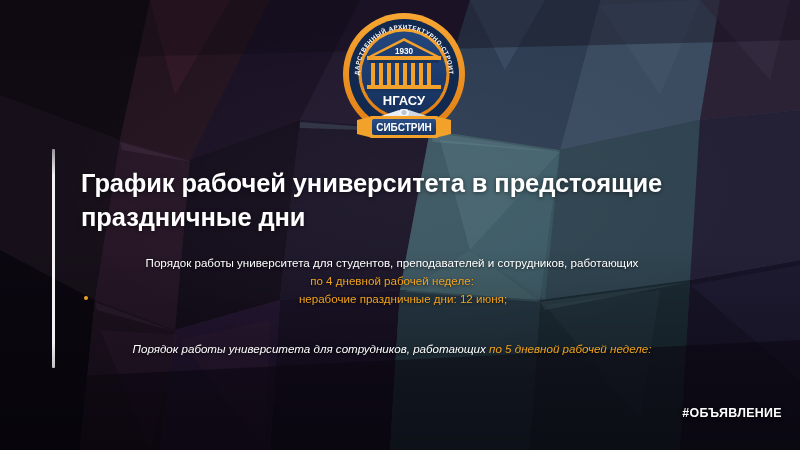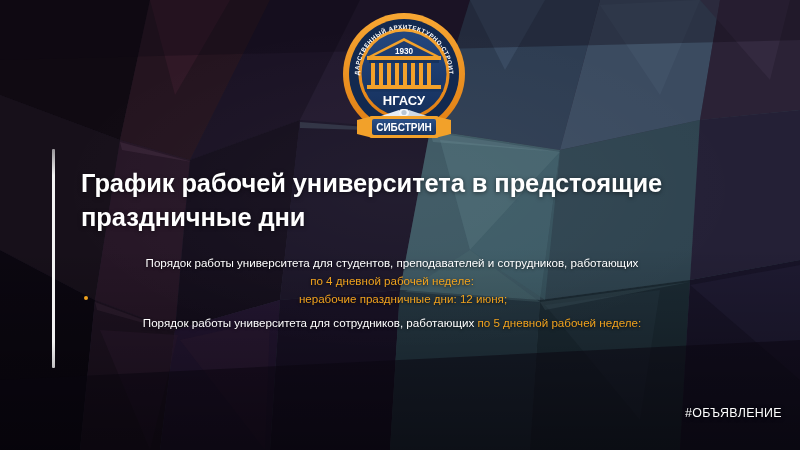--- a/index.html
+++ b/index.html
@@ -77,21 +77,21 @@
     left: 82px;
     top: 254px;
     width: 620px;
     font-size: 11.6px;
     line-height: 1.52;
     color: #ffffff;
     text-shadow: 0 1px 3px rgba(0,0,0,0.65);
     text-align: center;
   }
   .para { margin: 0; }
-  .para + .para { margin-top: 6px; }
+  .para + .para { margin-top: 32px; font-style: italic; }
   .gold { color: #f0a21e; }
   .bullets {
     list-style: none;
     margin: 1px 0 0 0;
     padding: 0;
   }
   .bullets li {
     position: relative;
     padding-left: 22px;
     color: #f0a21e;
@@ -106,21 +106,21 @@
     border-radius: 50%;
     background: #f0a21e;
   }
 
   
   #hashtag {
     position: absolute;
     right: 18px;
     top: 406px;
     font-size: 12.4px;
-    font-weight: normal;
+    font-weight: bold;
     letter-spacing: 0.35px;
     color: #ffffff;
     text-shadow: 0 1px 4px rgba(0,0,0,0.7);
   }
 </style>
 </head>
 <body>
 
 <div id="slide">
 

